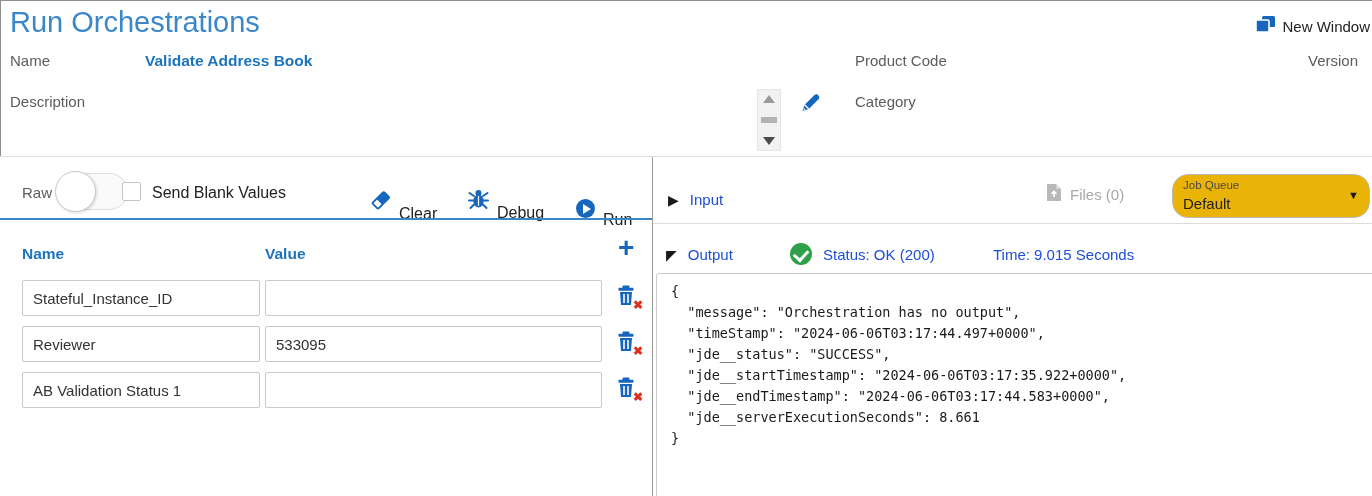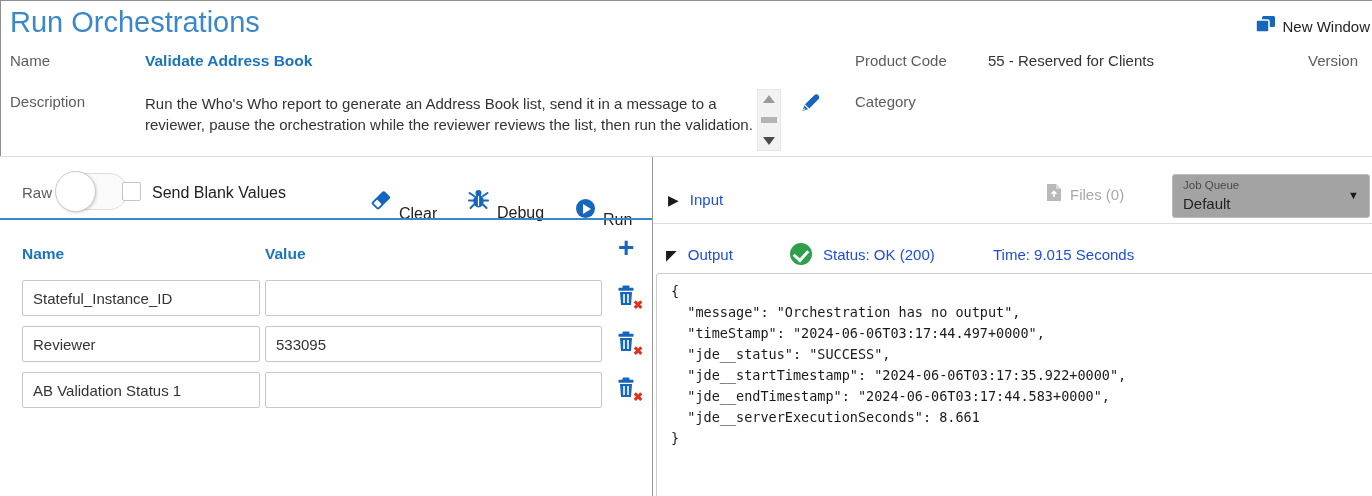--- a/index.html
+++ b/index.html
@@ -64,21 +64,21 @@
   .input-sep { left:653px; top:222px; width:719px; height:1px; background:#ddd; }
 
   .tri-collapsed { font-size:14px; color:#1a1a1a; }
   .tri-expanded { font-size:14px; color:#1a1a1a; }
 
   .files-btn { left:1046px; top:182px; display:flex; align-items:center; gap:8px; cursor:default; }
   .files-btn .t { font-size:15px; color:#a8a8a8;text-align:center; }
 
   .job-queue {
     left:1172px; top:173px; width:198px; height:44px;
-    border:1px solid #bbb; border-radius:3px; background:#a3a3a3; cursor:pointer;
+    border:1px solid #bbb; border-radius:16px; background:#eab308; cursor:pointer;
   }
   .jq-label { position:absolute; left:10px; top:4px; font-size:11.5px; color:#4a4a4a; }
   .jq-value { position:absolute; left:10px; top:20px; font-size:15px; color:#222; }
   .jq-arrow { position:absolute; right:10px; top:14px; font-size:11px; color:#1a1a1a; }
 
   
   .col-header { font-size:15.5px; font-weight:700; color:#1c74bd; }
   .add-btn { left:618px; top:233px; font-size:28px; font-weight:700; color:#1666bd; cursor:pointer; line-height:28px; }
   .param-input {
     position:absolute; height:36px;
@@ -119,25 +119,23 @@
         <rect x="6" y="0" width="13" height="11" rx="1.5" fill="#1666bd"></rect>
         <rect x="0" y="4" width="13" height="12" rx="1.5" fill="#1666bd" stroke="#fff" stroke-width="1.6"></rect>
       </svg>
     </span>
     <span class="txt">New Window</span>
   </div>
 
   <div class="abs lbl" style="left:10px;top:51px;">Name</div>
   <div class="abs name-value">Validate Address Book</div>
   <div class="abs lbl" style="left:855px;top:51px;">Product Code</div>
-  <div class="abs val" style="left:988px;top:51px;">55 - Reserved for Clients</div>
   <div class="abs lbl" style="left:1308px;top:51px;">Version</div>
 
   <div class="abs lbl" style="left:10px;top:92px;">Description</div>
-  <div class="abs desc-text">Run the Who's Who report to generate an Address Book list, send it in a message to a reviewer, pause the orchestration while the reviewer reviews the list, then run the validation.</div>
   <div class="abs spinner">
     <div class="spin-up"></div>
     <div class="spin-thumb"></div>
     <div class="spin-down"></div>
   </div>
   <div class="abs" style="left:798px;top:89px;cursor:pointer;">
     <span>
       <svg width="24" height="24" viewBox="0 0 24 24">
         <path d="M4.5 21 L6.6 14.8 L16.5 4.9 a3 3 0 0 1 4.2 4.2 L10.8 19 L4.5 21 Z" fill="#1666bd"></path>
         <path d="M6.6 14.8 l4.2 4.2" stroke="#fff" stroke-width="1.3" fill="none"></path>

